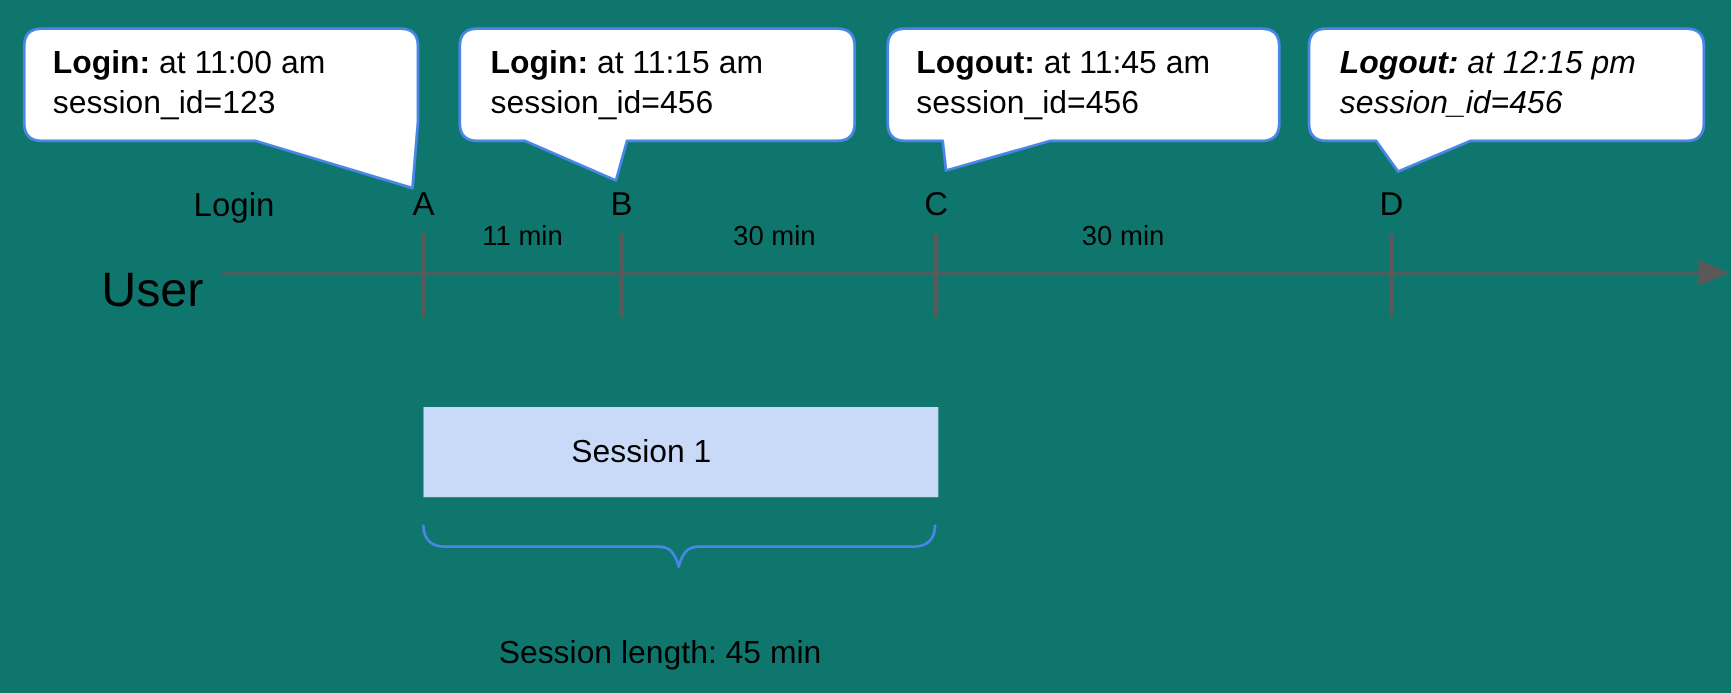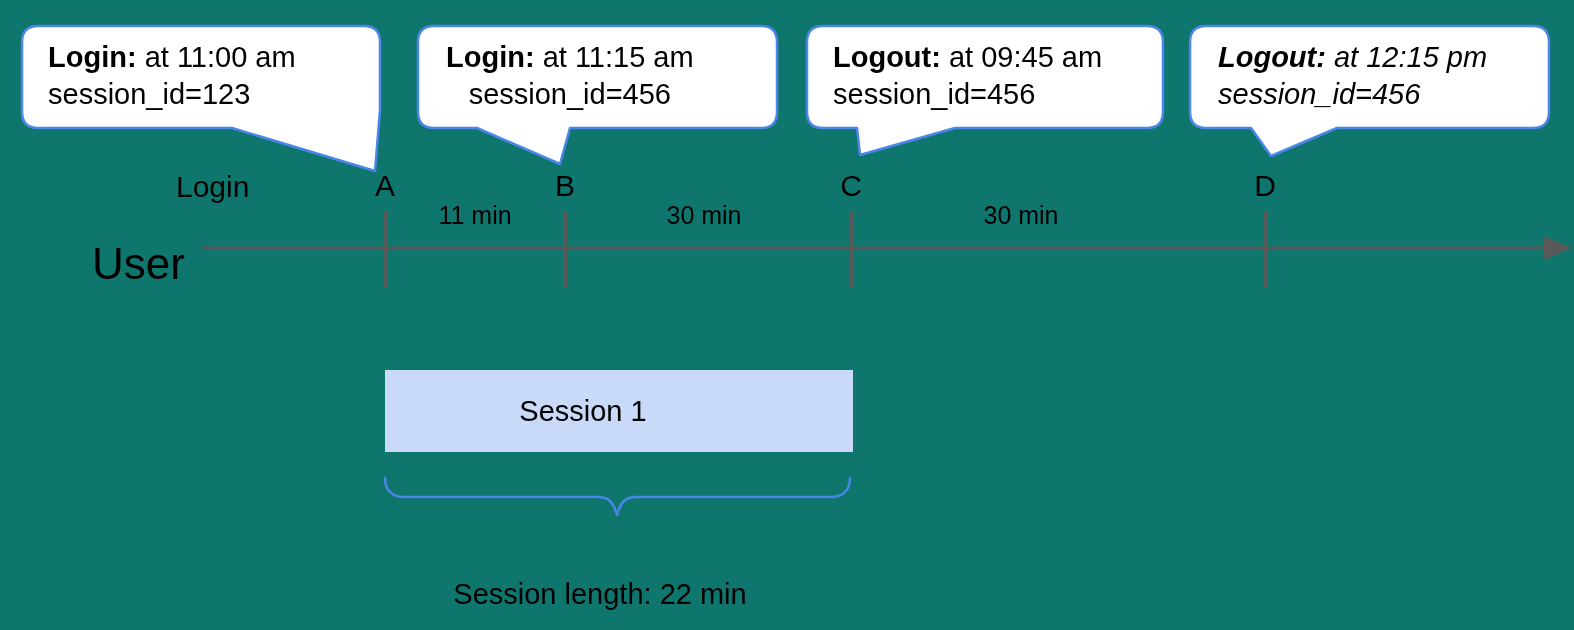--- a/index.html
+++ b/index.html
@@ -59,41 +59,41 @@
 
     <rect class="session-rect" x="385" y="370" width="468" height="82"></rect>
 
     <path class="brace" d="M 385,478 C 385,491 393,497 404,497 L 598,497 C 608,497 613,501 617,515 C 621,501 626,497 636,497 L 831,497 C 842,497 850,491 850,478"></path>
   </svg>
 
   <div class="bubble-text" style="left:48px;top:39px;">
     <div><span class="b">Login:</span> <span>at 11:00 am</span></div>
     <div>session_id=123</div>
   </div>
-  <div class="bubble-text" style="left:446px;top:39px;text-align:center;">
+  <div class="bubble-text" style="left:446px;top:39px;">
     <div><span class="b">Login:</span> <span>at 11:15 am</span></div>
     <div>session_id=456</div>
   </div>
   <div class="bubble-text" style="left:833px;top:39px;">
-    <div><span class="b">Logout:</span> <span>at 09:45 am</span></div>
+    <div><span class="b">Logout:</span> <span>at 11:45 am</span></div>
     <div>session_id=456</div>
   </div>
   <div class="bubble-text" style="left:1218px;top:39px;font-style:italic;">
     <div><span class="b">Logout:</span> <span>at 12:15 pm</span></div>
     <div>session_id=456</div>
   </div>
 
   <div class="txt events-label">Login</div>
   <div class="txt user-label">User</div>
 
   <div class="txt marker" style="left:385px;">A</div>
   <div class="txt marker" style="left:565px;">B</div>
   <div class="txt marker" style="left:851px;">C</div>
   <div class="txt marker" style="left:1265px;">D</div>
 
   <div class="txt interval" style="left:475px;">11 min</div>
   <div class="txt interval" style="left:704px;">30 min</div>
   <div class="txt interval" style="left:1021px;">30 min</div>
 
   <div class="session-box-label">Session 1</div>
-  <div class="txt session-length">Session length: 22 min</div>
+  <div class="txt session-length">Session length: 45 min</div>
 
 </div>
 
 </body></html>

